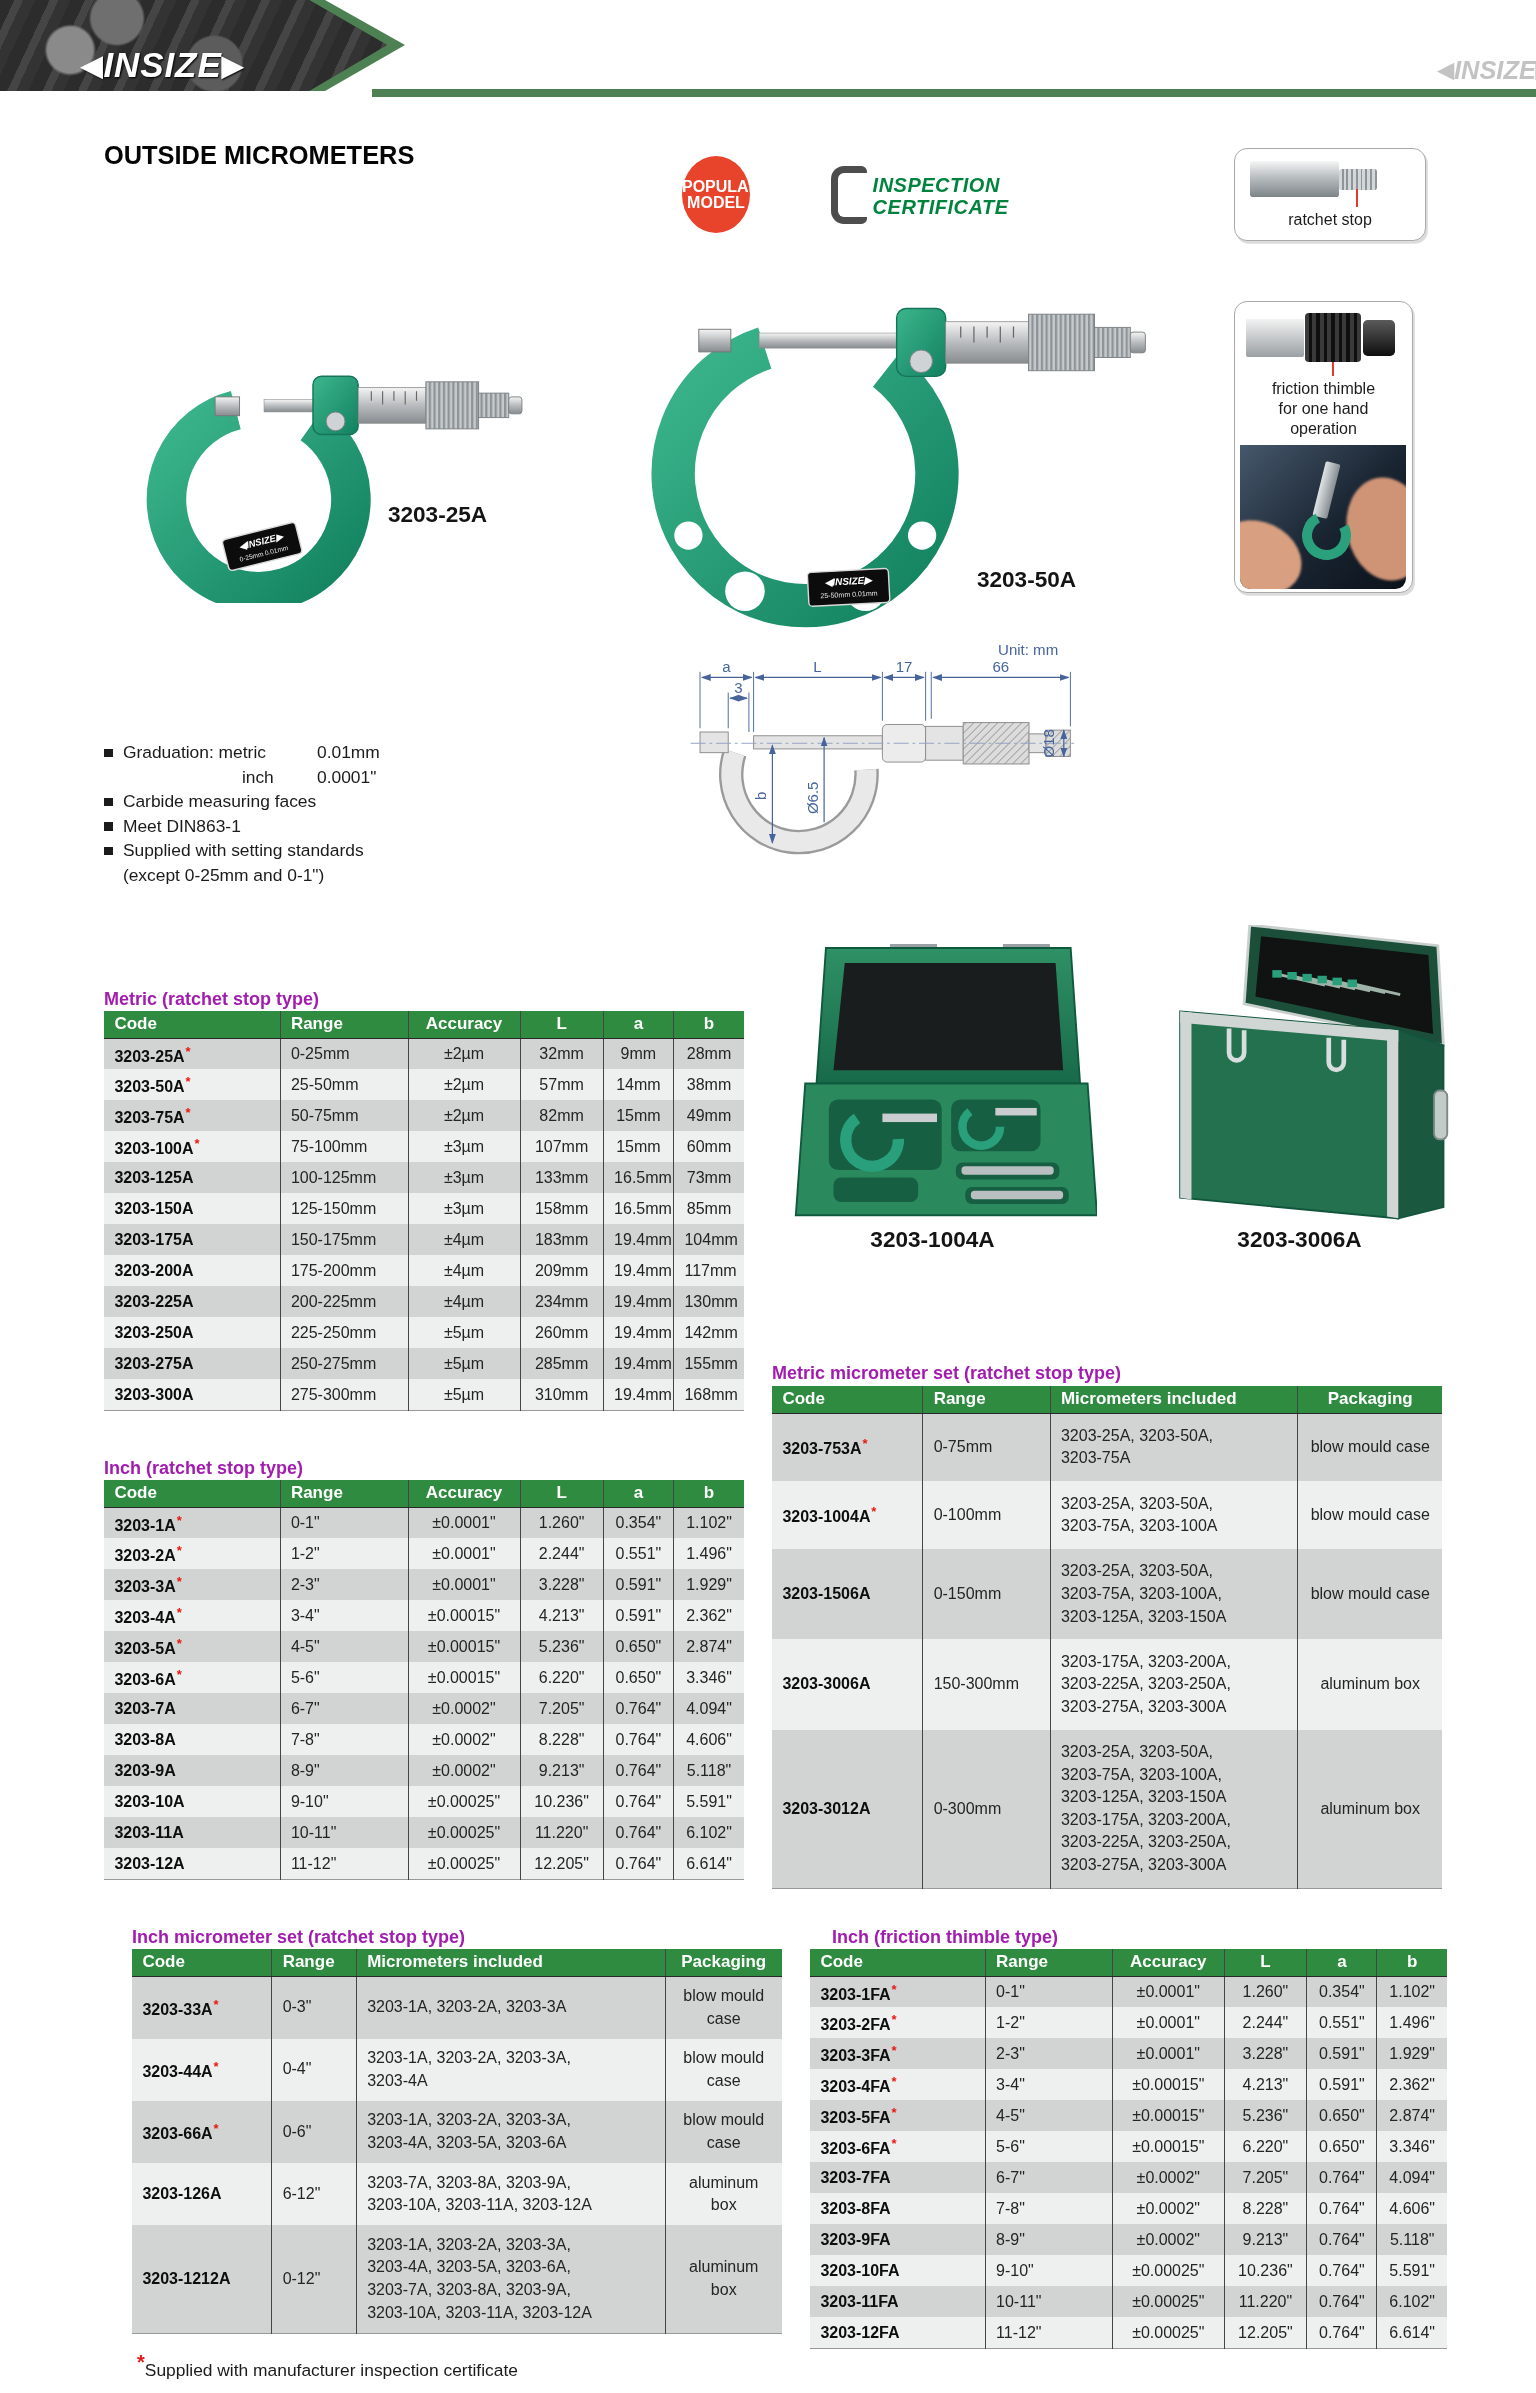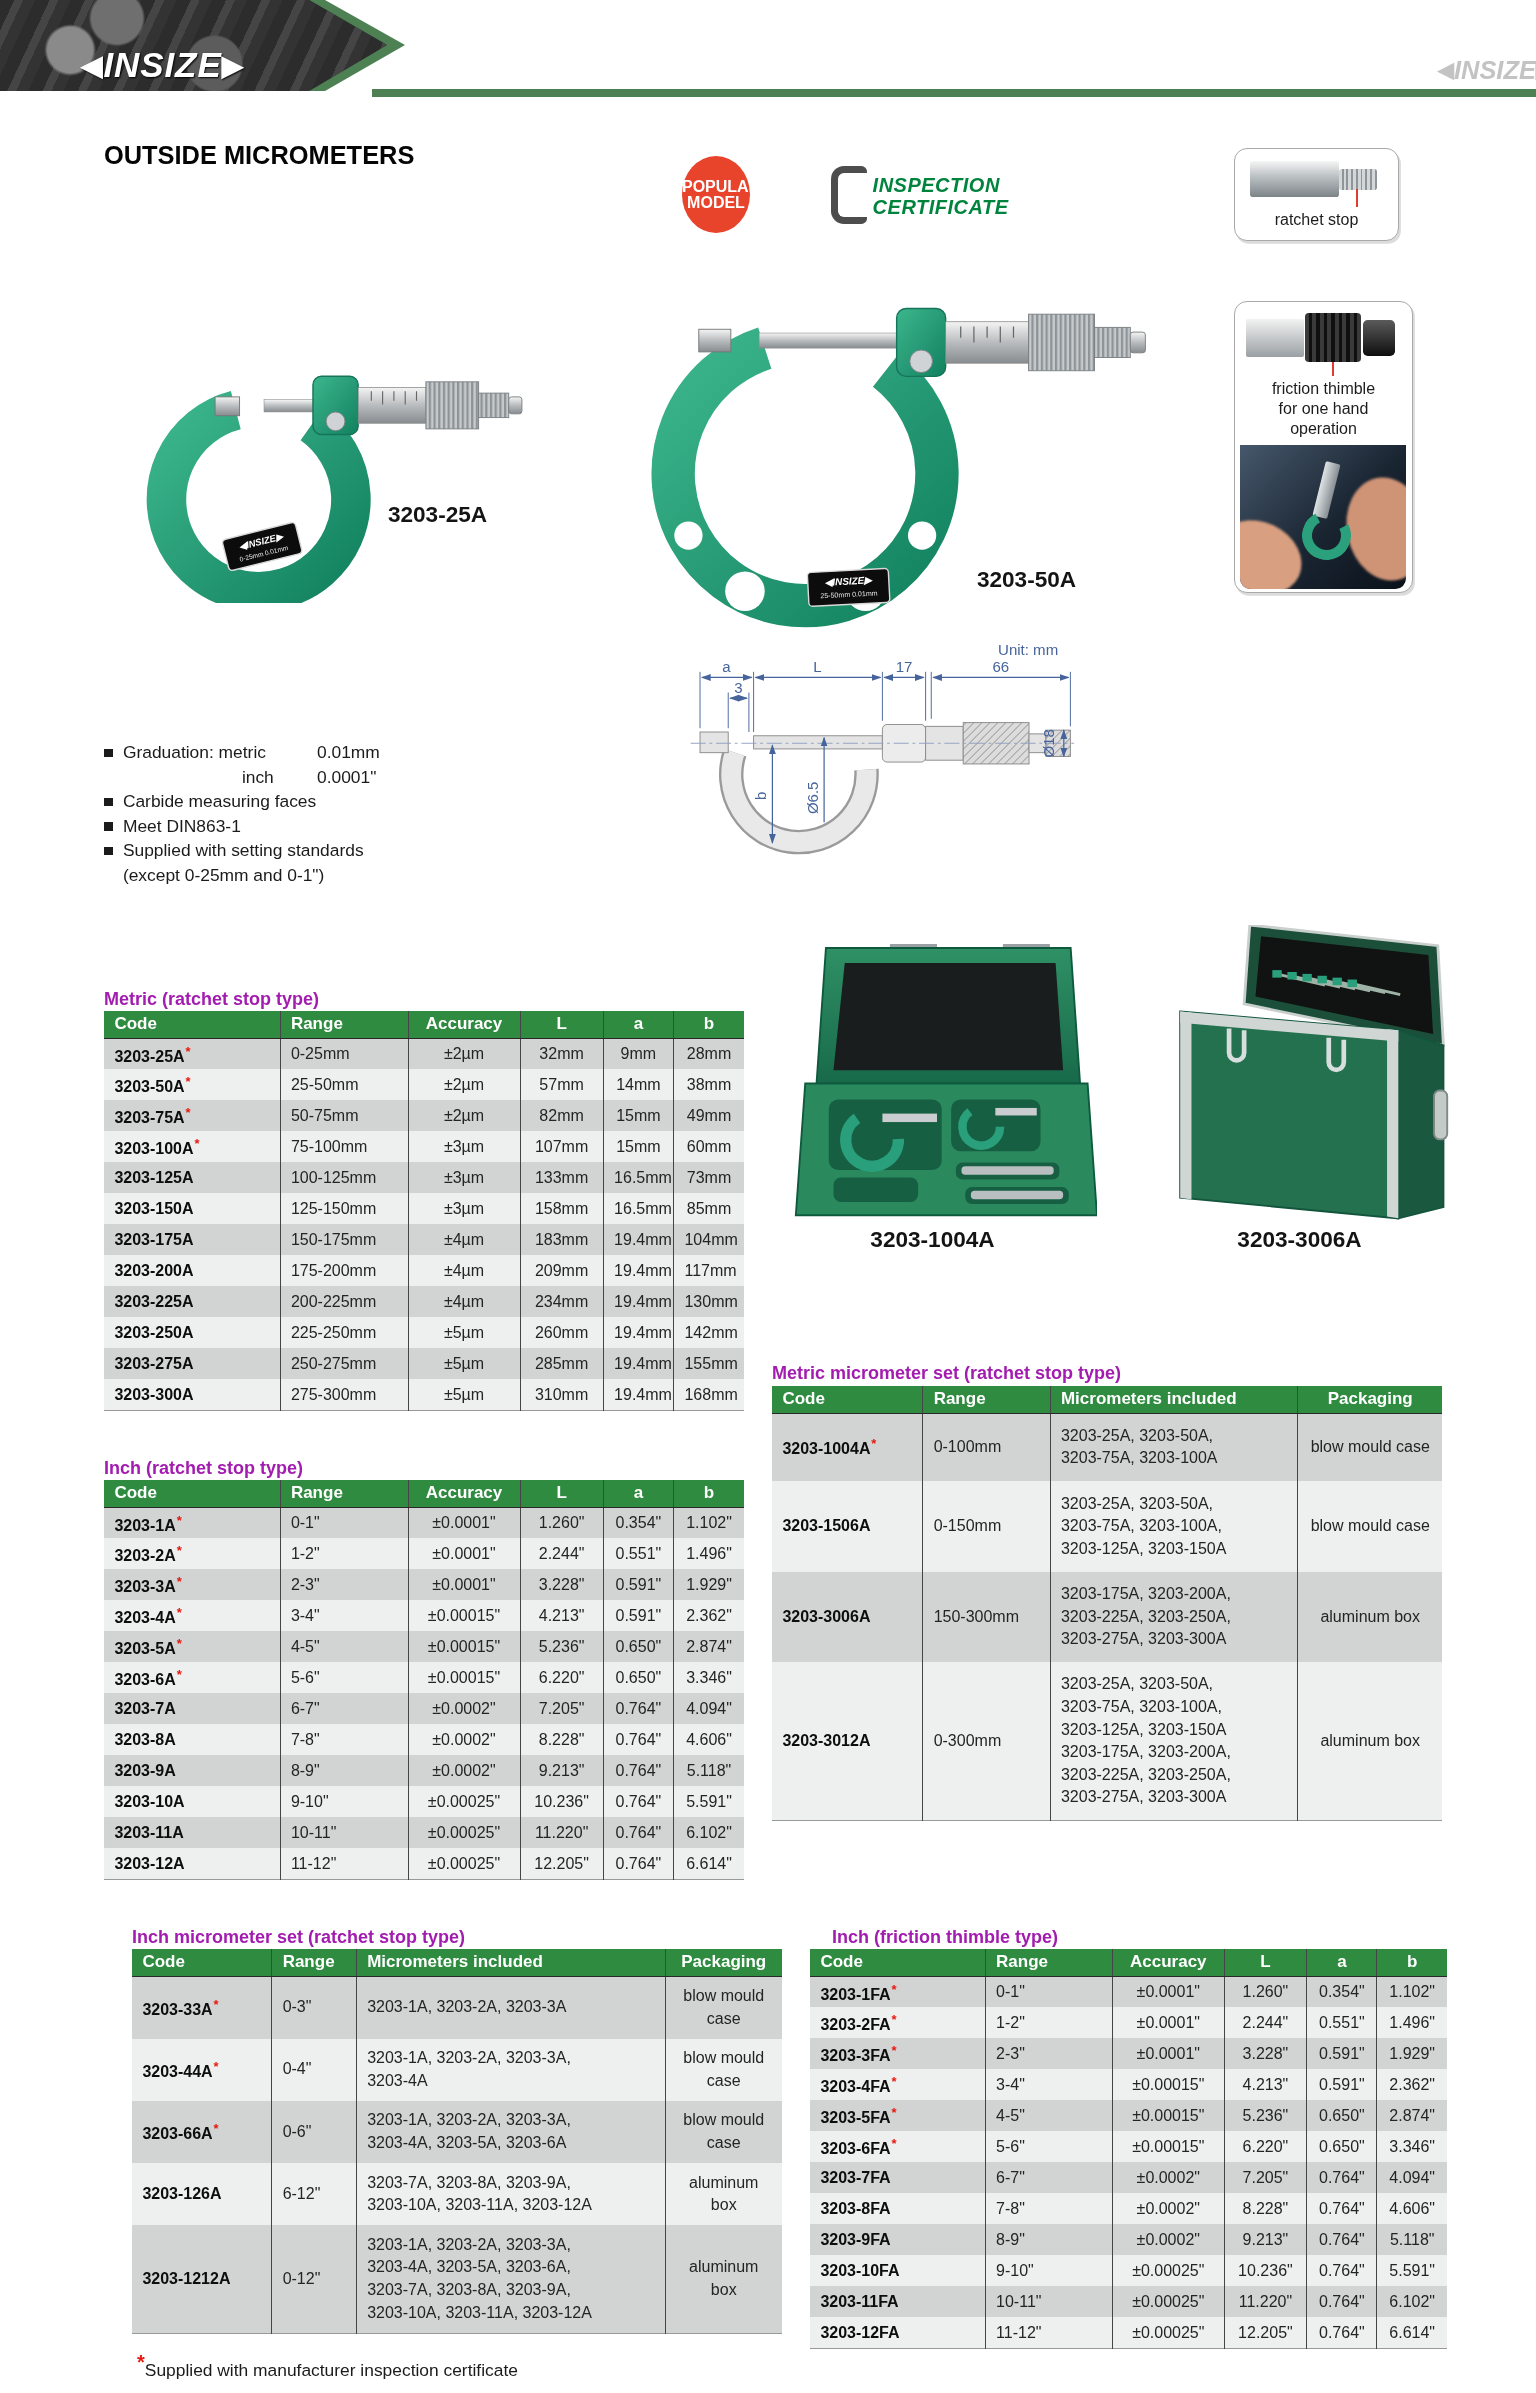--- a/index.html
+++ b/index.html
@@ -32,21 +32,21 @@
     border-radius:50%; color:#fff; font-weight:bold; font-size:16px; text-align:center;
     display:flex; flex-direction:column; justify-content:center; line-height:16px; }
   .cert-logo { position:absolute; left:831px; top:166px; display:flex; }
   .cert-bracket { width:36px; height:58px; border:7.5px solid #4d4d4d; border-right:none; border-radius:13px 5.6px 5.6px 13px; }
   .cert-text { margin-left:5.6px; margin-top:7.5px; color:#00843d; font-weight:bold; font-style:italic;
     font-size:20px; line-height:22.6px; letter-spacing:0.5px; }
 
   
   .callout { position:absolute; background:#fff; border:1.9px solid #a9a9a9; border-radius:13px;
     box-shadow:1.9px 2.8px 0 #dcdcdc; }
-  .co-ratchet { left:1234px; top:148px; width:165px; height:93px; }
+  .co-ratchet { left:1234px; top:148px; width:192px; height:93px; }
   .rs-barrel { position:absolute; left:15px; top:12.2px; width:89px; height:36px; border-radius:2.8px;
     background:linear-gradient(#f5f5f5,#b9bec1 45%,#7d8488); }
   .rs-tip { position:absolute; left:104px; top:20px; width:38px; height:21px; border-radius:2.8px;
     background:repeating-linear-gradient(90deg,#d3d7d9 0 2.8px,#8e9598 2.8px 4.7px); }
   .pointer-line { position:absolute; width:1.9px; background:#e23a2e; }
   .rs-line { left:121px; top:40px; height:18px; }
   .co-label { position:absolute; left:0; width:100%; text-align:center; font-size:16px; color:#1c1c1c; }
   .rs-label { top:62px; }
   .co-friction { left:1234px; top:301px; width:179px; height:292px; }
   .fr-barrel { position:absolute; left:11.3px; top:17px; width:58px; height:38px;
@@ -485,20 +485,27 @@
           <col style="width:21.5%">
         </colgroup>
         <tbody>
           <tr>
             <th class="al-l">Code</th>
             <th class="al-l">Range</th>
             <th class="al-l">Micrometers included</th>
             <th class="al-c">Packaging</th>
           </tr>
           <tr>
+            <td class="code al-l">3203-753A<span class="star">*</span></td>
+            <td class="al-l">0-75mm</td>
+            <td class="al-l pre">3203-25A, 3203-50A,
+3203-75A</td>
+            <td class="al-c">blow mould case</td>
+          </tr>
+          <tr>
             <td class="code al-l">3203-1004A<span class="star">*</span></td>
             <td class="al-l">0-100mm</td>
             <td class="al-l pre">3203-25A, 3203-50A,
 3203-75A, 3203-100A</td>
             <td class="al-c">blow mould case</td>
           </tr>
           <tr>
             <td class="code al-l">3203-1506A</td>
             <td class="al-l">0-150mm</td>
             <td class="al-l pre">3203-25A, 3203-50A,

